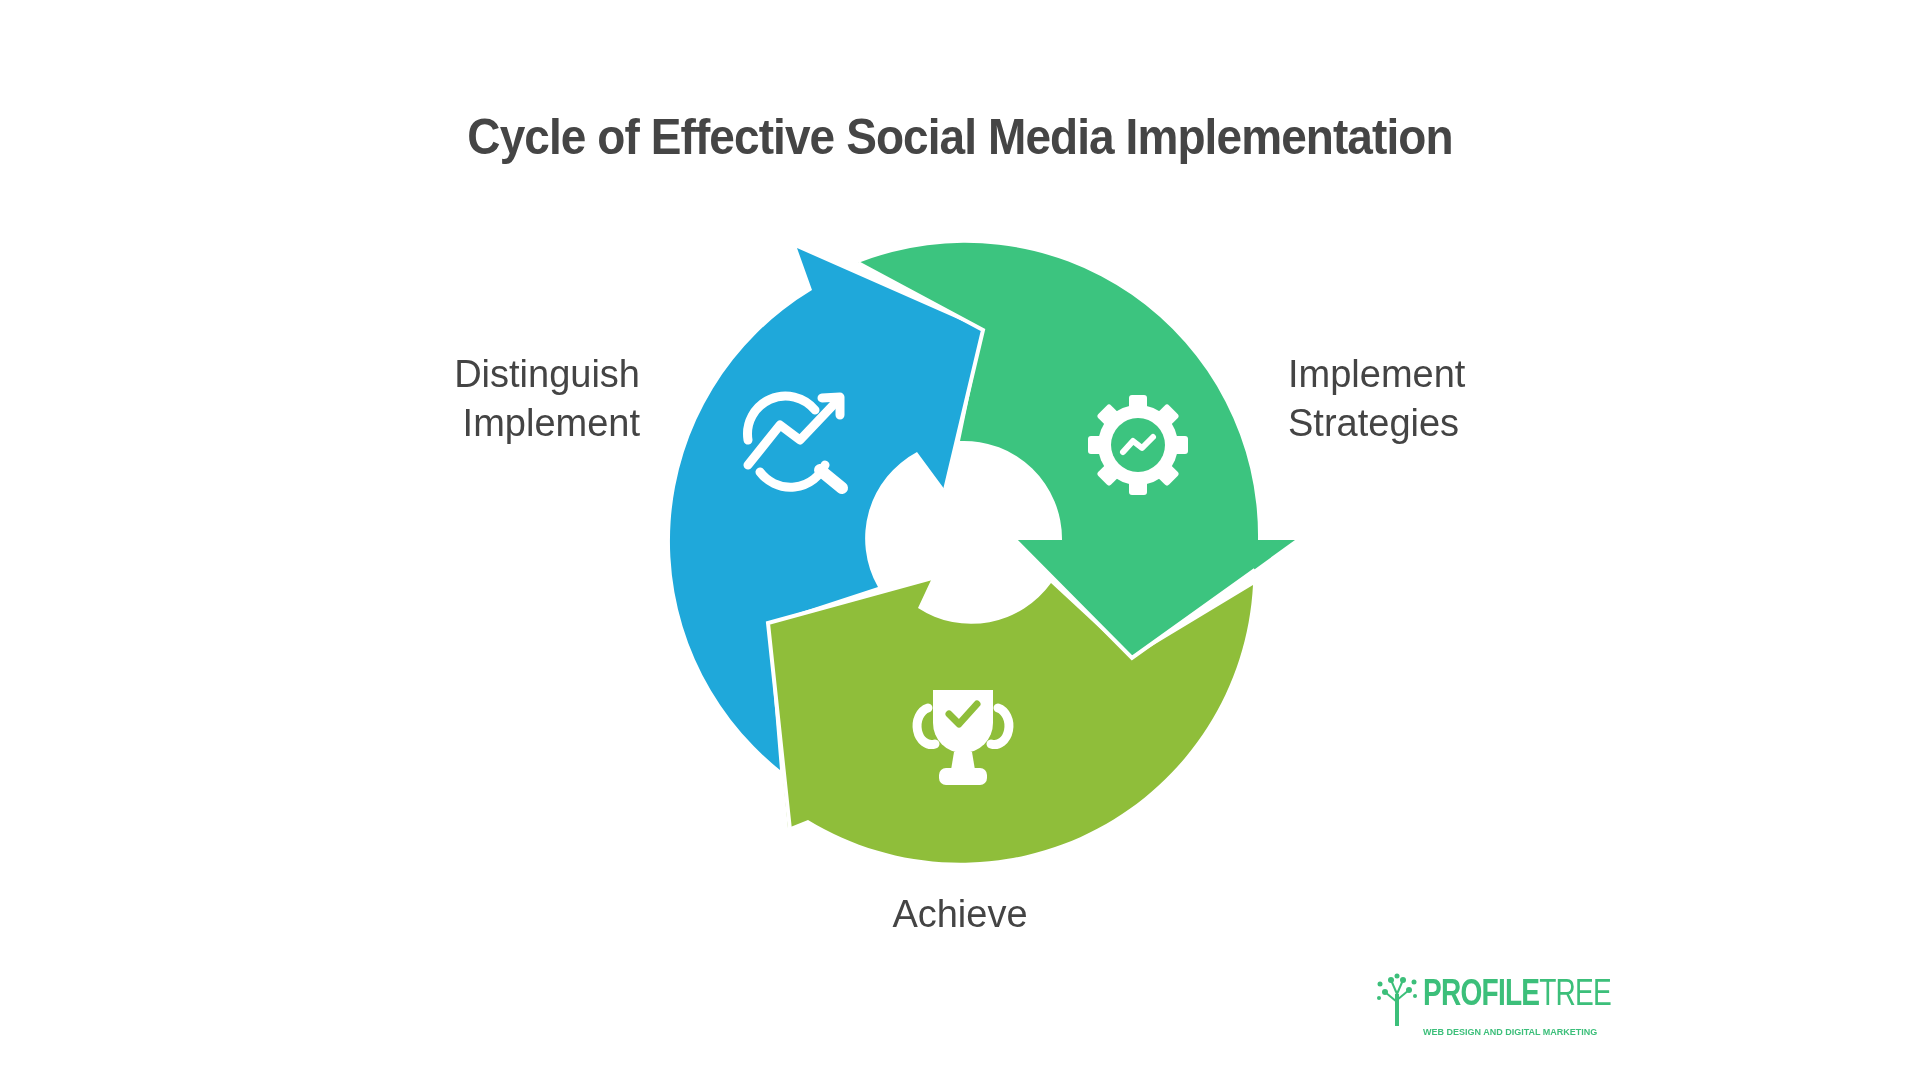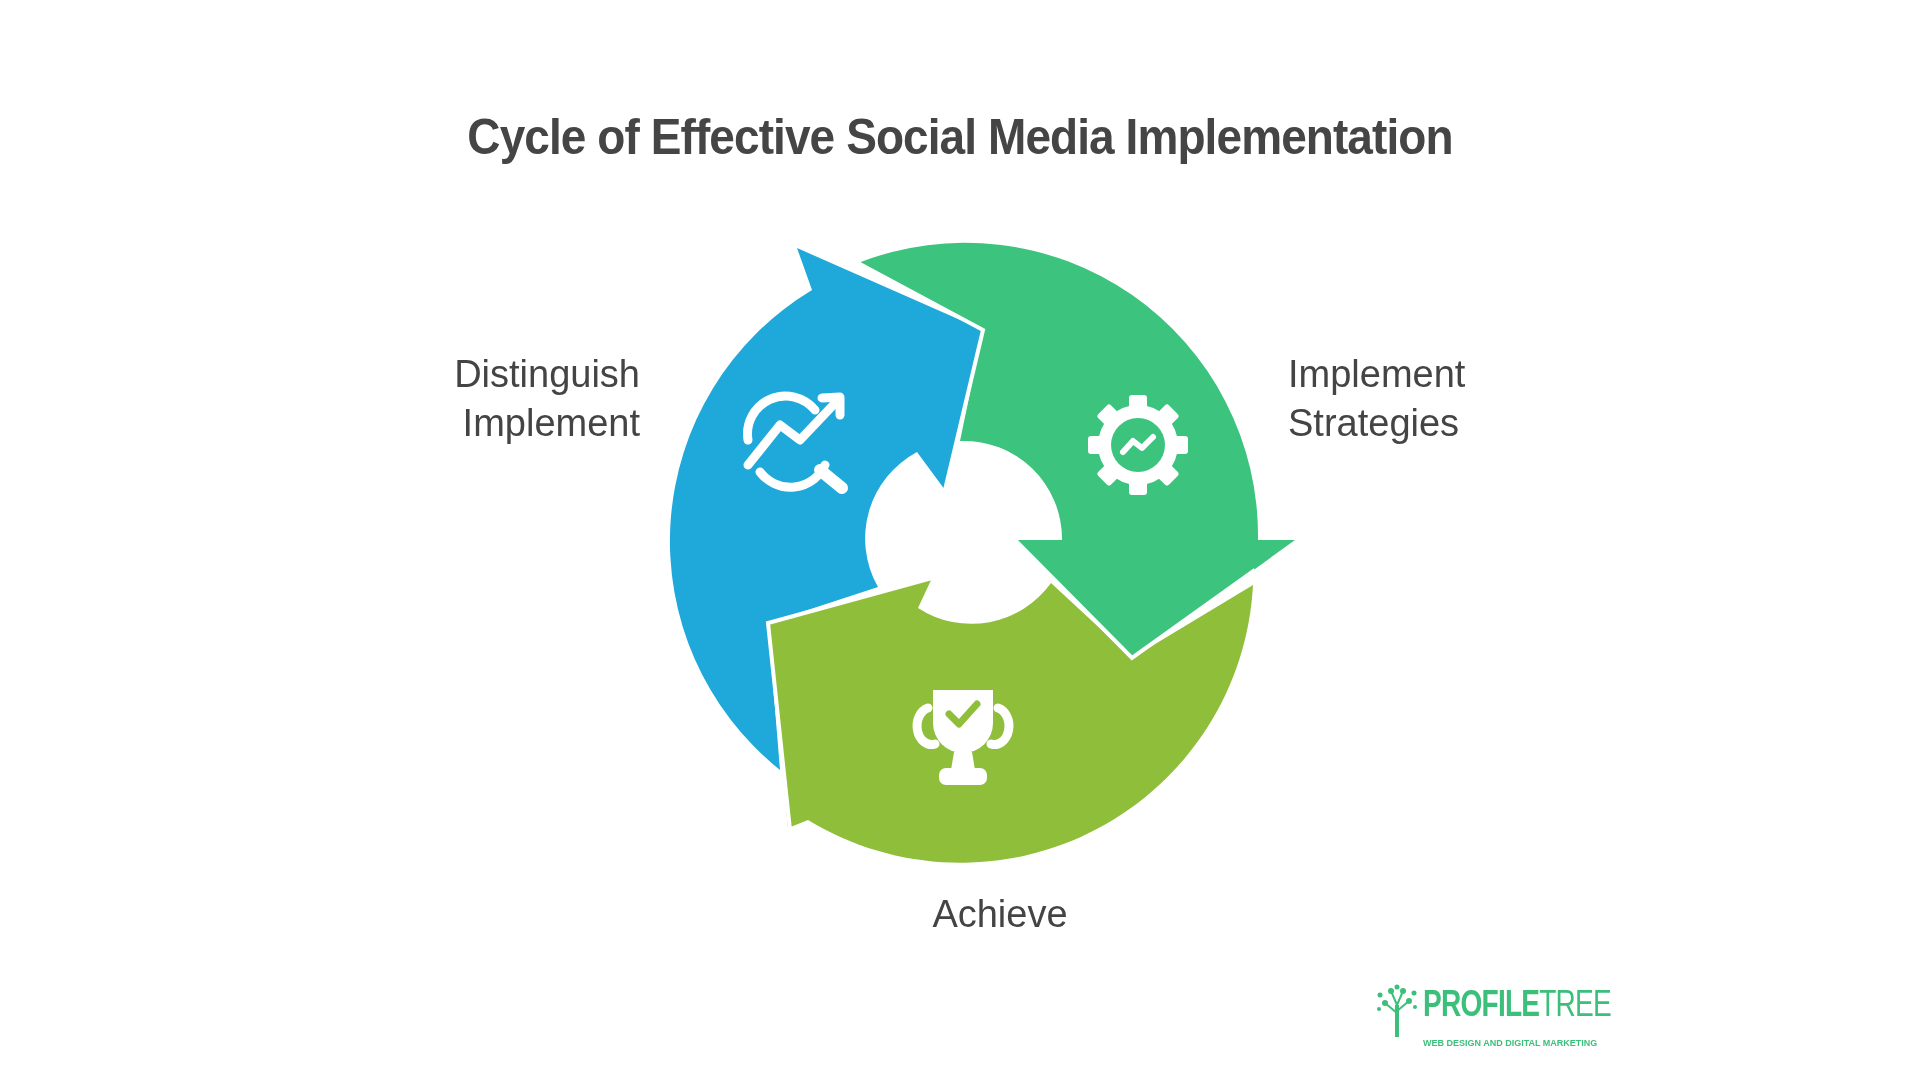--- a/index.html
+++ b/index.html
@@ -2,23 +2,23 @@
 <html><head>
 <meta charset="utf-8">
 <style>
   html, body { margin:0; padding:0; background:#ffffff; }
   body { width:1920px; height:1080px; position:relative; overflow:hidden; font-family:"Liberation Sans", "DejaVu Sans", sans-serif; }
   .title { position:absolute; left:0; width:1920px; top:108px; text-align:center; font-size:50px; font-weight:bold; color:#454545; letter-spacing:-1px; transform:scaleX(0.92); transform-origin:960px 0; }
   .label { position:absolute; font-size:38px; line-height:49px; color:#444444; }
   .label span { display:block; }
   .lbl-left { left:400px; width:240px; top:350px; text-align:right; }
   .lbl-right { left:1288px; width:260px; top:350px; text-align:left; }
-  .lbl-bottom { left:900px; width:200px; top:890px; text-align:center; }
+  .lbl-bottom { left:860px; width:200px; top:890px; text-align:center; }
   svg.cycle { position:absolute; left:0; top:0; }
-  .logo { position:absolute; left:1375px; top:972px; width:230px; height:56px;margin-top:11px; }
+  .logo { position:absolute; left:1375px; top:972px; width:230px; height:56px; }
   .logo-word { position:absolute; left:48px; top:2px; font-size:36px; line-height:38px; color:#3CBF7A; letter-spacing:-1px; transform:scaleX(0.78); transform-origin:0 0; white-space:nowrap; }
   .logo-word b { font-weight:bold; }
   .logo-word i { font-style:normal; font-weight:normal; }
   .logo-tag { position:absolute; left:48px; top:55px; font-size:9px; font-weight:bold; color:#3CBF7A; white-space:nowrap; letter-spacing:0px; }
 </style>
 </head>
 <body>
 
 <div class="title">Cycle of Effective Social Media Implementation</div>
 

